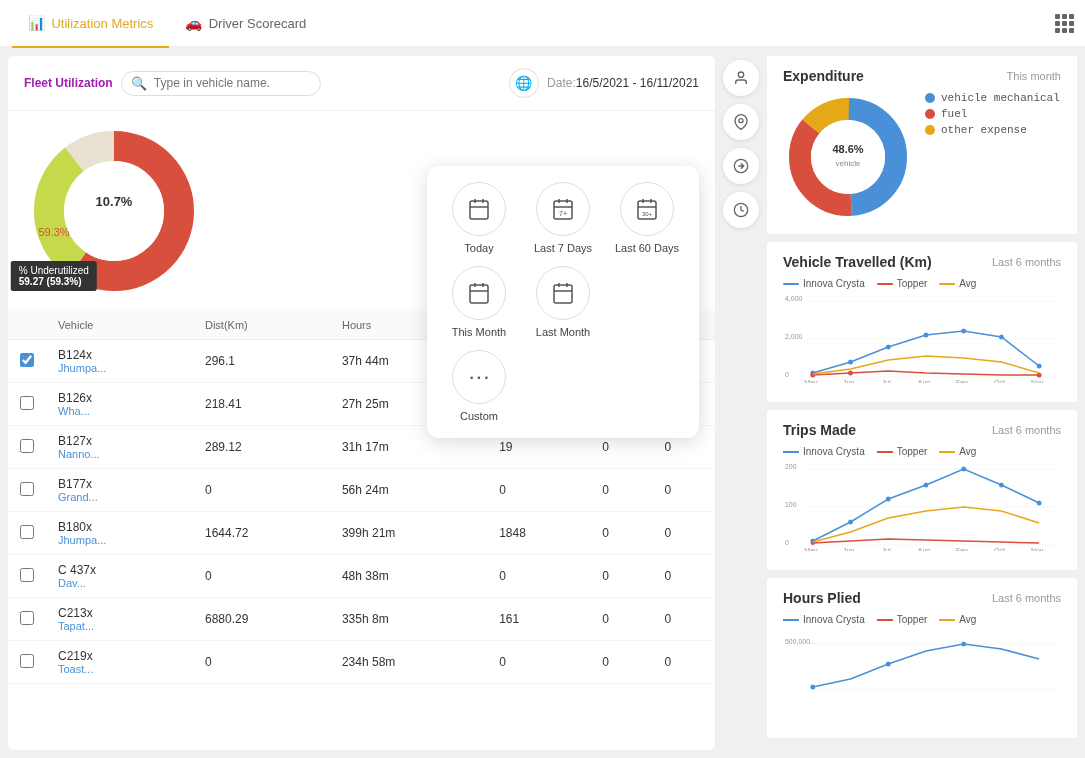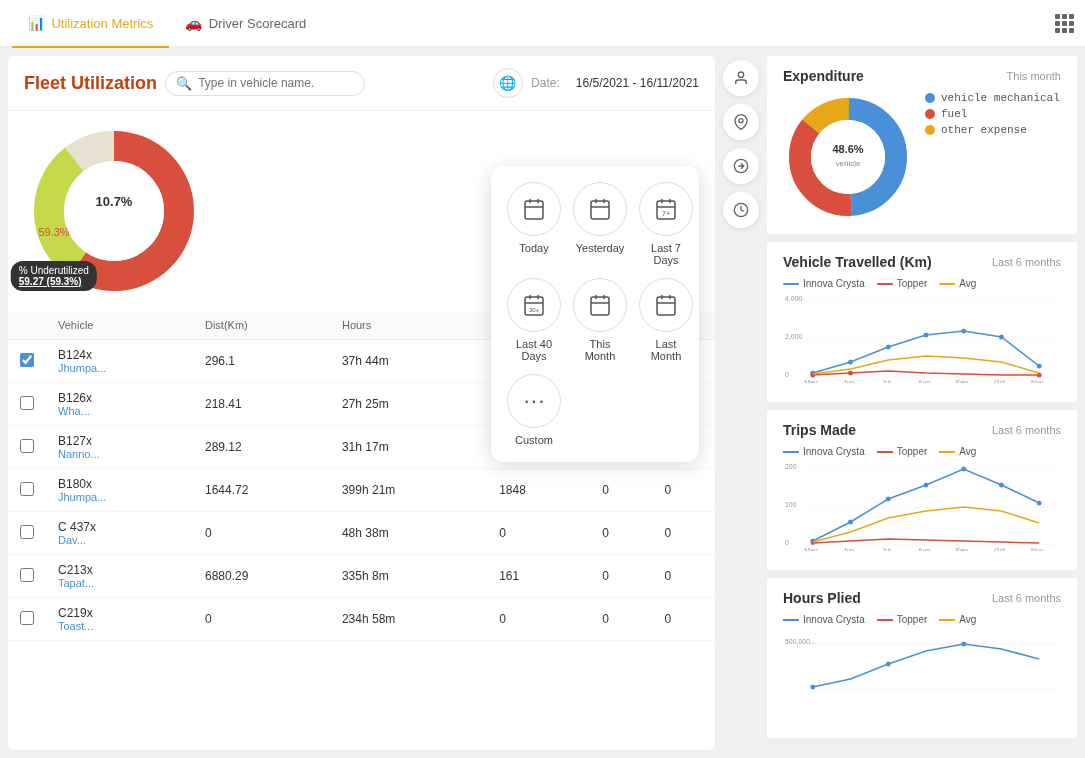--- a/index.html
+++ b/index.html
@@ -17,36 +17,36 @@
     .grid-icon span { width: 5px; height: 5px; background: #666; border-radius: 1px; display: block; }
 
     
     .main-content { display: flex; flex: 1; overflow: hidden; gap: 8px; padding: 8px; }
 
     
     .left-panel { flex: 1; background: #fff; border-radius: 6px; display: flex; flex-direction: column; overflow: hidden; position: relative; }
 
     
     .left-header { display: flex; align-items: center; gap: 8px; padding: 12px 16px; border-bottom: 1px solid #f0f0f0; }
-    .fleet-title { font-size: 18px; font-weight: 600; color: #c2410c; white-space: nowrap; }
+    .fleet-title { font-size: 12px; font-weight: 600; color: #a21caf; white-space: nowrap; }
     .search-box { display: flex; align-items: center; gap: 6px; border: 1px solid #ddd; border-radius: 20px; padding: 4px 10px; flex: 1; max-width: 200px; }
     .search-icon { color: #999; font-size: 13px; }
     .search-input { border: none; outline: none; font-size: 12px; color: #999; background: transparent; width: 100%; }
     .filter-icon-btn { width: 30px; height: 30px; border-radius: 50%; border: 1px solid #ddd; display: flex; align-items: center; justify-content: center; cursor: pointer; margin-left: auto; }
     .date-label { color: #999; }
 
     
     .chart-area { padding: 16px; display: flex; align-items: center; justify-content: flex-start; position: relative; height: 200px; }
     .donut-container { position: relative; width: 180px; height: 180px; }
     .donut-svg { width: 180px; height: 180px; }
-    .donut-tooltip { position: absolute; bottom: 10px; left: 50%; transform: translateX(-120%); background: #333; color: #fff; padding: 4px 8px; border-radius: 12px; font-size: 10px; white-space: nowrap; }
-    .donut-tooltip strong { display: block; text-decoration: underline; }
-
-    
-    .date-dropdown { position: absolute; top: 55px; right: 16px; background: #fff; border-radius: 12px; box-shadow: 0 4px 20px rgba(0,0,0,0.15); z-index: 10; padding: 16px; display: grid; grid-template-columns: 1fr 1fr 1fr; gap: 12px; width: 208px; }
+    .donut-tooltip { position: absolute; bottom: 10px; left: 50%; transform: translateX(-120%); background: #333; color: #fff; padding: 4px 8px; border-radius: 2px; font-size: 10px; white-space: nowrap; }
+    .donut-tooltip strong { display: block; }
+
+    
+    .date-dropdown { position: absolute; top: 55px; right: 16px; background: #fff; border-radius: 12px; box-shadow: 0 4px 20px rgba(0,0,0,0.15); z-index: 10; padding: 16px; display: grid; grid-template-columns: 1fr 1fr 1fr; gap: 12px; width: 272px; }
     .date-option { display: flex; flex-direction: column; align-items: center; gap: 6px; cursor: pointer; }
     .date-option-icon { width: 54px; height: 54px; border-radius: 50%; border: 1px solid #ddd; display: flex; align-items: center; justify-content: center; font-size: 20px; color: #555; background: #fff; }
     .date-option-label { font-size: 11px; color: #444; text-align: center; }
 
     
     .table-container { flex: 1; overflow-y: auto; }
     .data-table { width: 100%; border-collapse: collapse; }
     .data-table th { background: #fafafa; padding: 8px 12px; text-align: left; font-size: 11px; color: #666; font-weight: 500; border-bottom: 1px solid #eee; position: sticky; top: 0; }
     .data-table td { padding: 8px 12px; border-bottom: 1px solid #f5f5f5; font-size: 12px; color: #333; }
     .vehicle-name { color: #4a90d9; font-size: 11px; }
@@ -118,21 +118,21 @@
 
       <div class="left-header">
         <span class="fleet-title">Fleet Utilization</span>
         <div class="search-box">
           <span class="search-icon">🔍</span>
           <input class="search-input" type="text" placeholder="Type in vehicle name." style="">
         </div>
         <div class="filter-icon-btn">
           <span style="font-size:14px;">🌐</span>
         </div>
-        <div style="display:flex;gap:16px;">
+        <div style="display:flex;gap:0;">
           <span class="date-label">Date:</span>
           <span style="font-size:12px;color:#333;font-weight:500;">16/5/2021 - 16/11/2021</span>
         </div>
       </div>
 
       <div style="position:relative;">
         <div class="chart-area">
           <div class="donut-container">
             <svg class="donut-svg" viewBox="0 0 180 180">
 
@@ -165,31 +165,20 @@
               <svg width="24" height="24" viewBox="0 0 24 24" fill="none" stroke="#555" stroke-width="1.5">
                 <rect x="3" y="4" width="18" height="18" rx="2" ry="2"></rect>
                 <line x1="16" y1="2" x2="16" y2="6"></line>
                 <line x1="8" y1="2" x2="8" y2="6"></line>
                 <line x1="3" y1="10" x2="21" y2="10"></line>
               </svg>
             </div>
             <span class="date-option-label">Today</span>
           </div>
 
-          <div class="date-option">
-            <div class="date-option-icon">
-              <svg width="24" height="24" viewBox="0 0 24 24" fill="none" stroke="#555" stroke-width="1.5">
-                <rect x="3" y="4" width="18" height="18" rx="2" ry="2"></rect>
-                <line x1="16" y1="2" x2="16" y2="6"></line>
-                <line x1="8" y1="2" x2="8" y2="6"></line>
-                <line x1="3" y1="10" x2="21" y2="10"></line>
-              </svg>
-            </div>
-            <span class="date-option-label">Yesterday</span>
-          </div>
 
           <div class="date-option">
             <div class="date-option-icon">
               <svg width="24" height="24" viewBox="0 0 24 24" fill="none" stroke="#555" stroke-width="1.5">
                 <rect x="3" y="4" width="18" height="18" rx="2" ry="2"></rect>
                 <line x1="16" y1="2" x2="16" y2="6"></line>
                 <line x1="8" y1="2" x2="8" y2="6"></line>
                 <line x1="3" y1="10" x2="21" y2="10"></line>
                 <text x="12" y="19" text-anchor="middle" font-size="7" fill="#555" stroke="none">7+</text>
               </svg>
@@ -200,21 +189,21 @@
           <div class="date-option">
             <div class="date-option-icon">
               <svg width="24" height="24" viewBox="0 0 24 24" fill="none" stroke="#555" stroke-width="1.5">
                 <rect x="3" y="4" width="18" height="18" rx="2" ry="2"></rect>
                 <line x1="16" y1="2" x2="16" y2="6"></line>
                 <line x1="8" y1="2" x2="8" y2="6"></line>
                 <line x1="3" y1="10" x2="21" y2="10"></line>
                 <text x="12" y="19" text-anchor="middle" font-size="6" fill="#555" stroke="none">30+</text>
               </svg>
             </div>
-            <span class="date-option-label">Last 40 Days</span>
+            <span class="date-option-label">Last 60 Days</span>
           </div>
 
           <div class="date-option">
             <div class="date-option-icon">
               <svg width="24" height="24" viewBox="0 0 24 24" fill="none" stroke="#555" stroke-width="1.5">
                 <rect x="3" y="4" width="18" height="18" rx="2" ry="2"></rect>
                 <line x1="16" y1="2" x2="16" y2="6"></line>
                 <line x1="8" y1="2" x2="8" y2="6"></line>
                 <line x1="3" y1="10" x2="21" y2="10"></line>
               </svg>
@@ -297,20 +286,34 @@
     <td>31h 17m</td>
     <td>19</td>
     <td>0</td>
     <td>0</td>
   </tr>
               <tr>
     <td class="checkbox-cell">
       <input type="checkbox" class="row-checkbox" style="">
     </td>
     <td>
+      <div class="vehicle-id">B177x</div>
+      <div class="vehicle-name">Grand...</div>
+    </td>
+    <td>0</td>
+    <td>56h 24m</td>
+    <td>0</td>
+    <td>0</td>
+    <td>0</td>
+  </tr>
+              <tr>
+    <td class="checkbox-cell">
+      <input type="checkbox" class="row-checkbox" style="">
+    </td>
+    <td>
       <div class="vehicle-id">B180x</div>
       <div class="vehicle-name">Jhumpa...</div>
     </td>
     <td>1644.72</td>
     <td>399h 21m</td>
     <td>1848</td>
     <td>0</td>
     <td>0</td>
   </tr>
               <tr>

